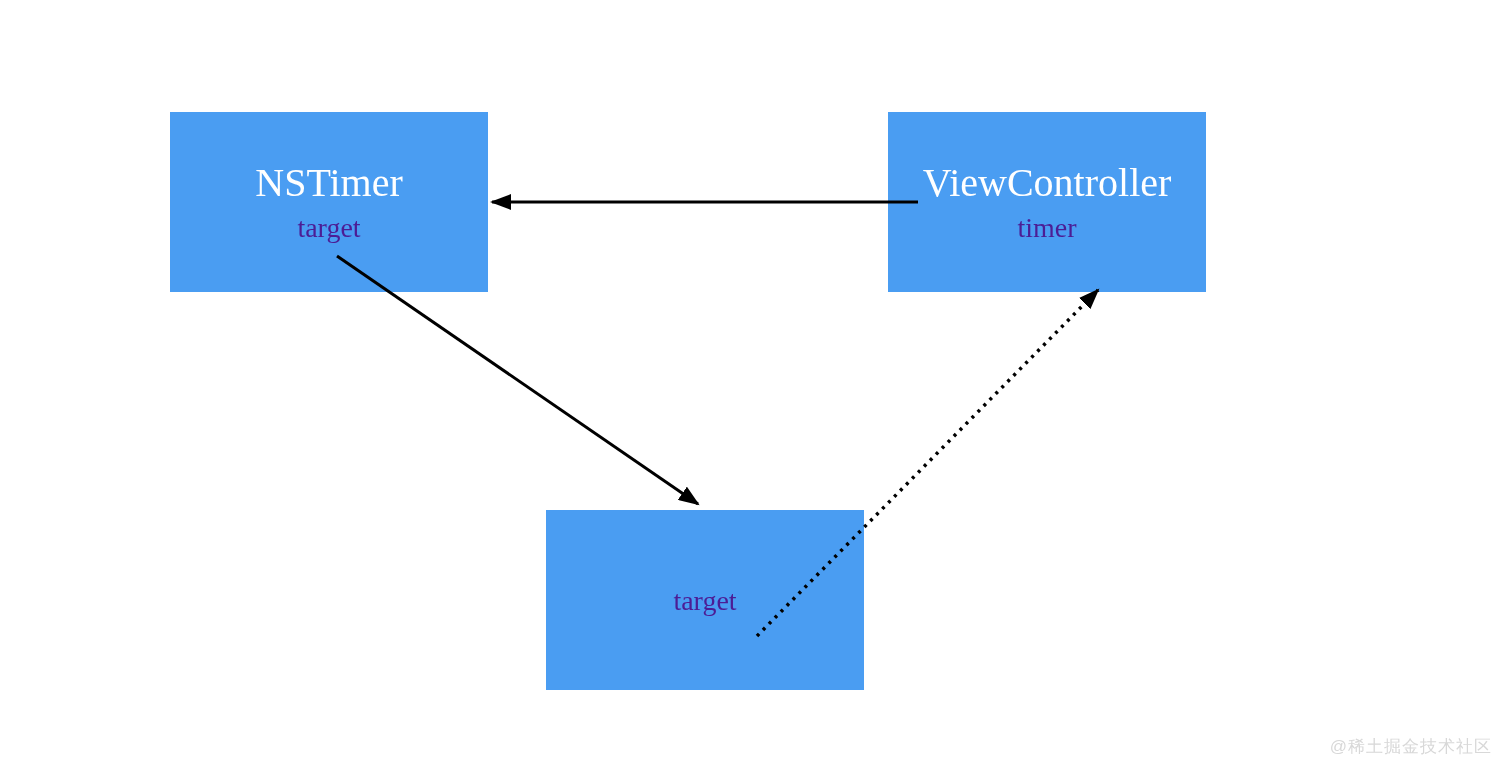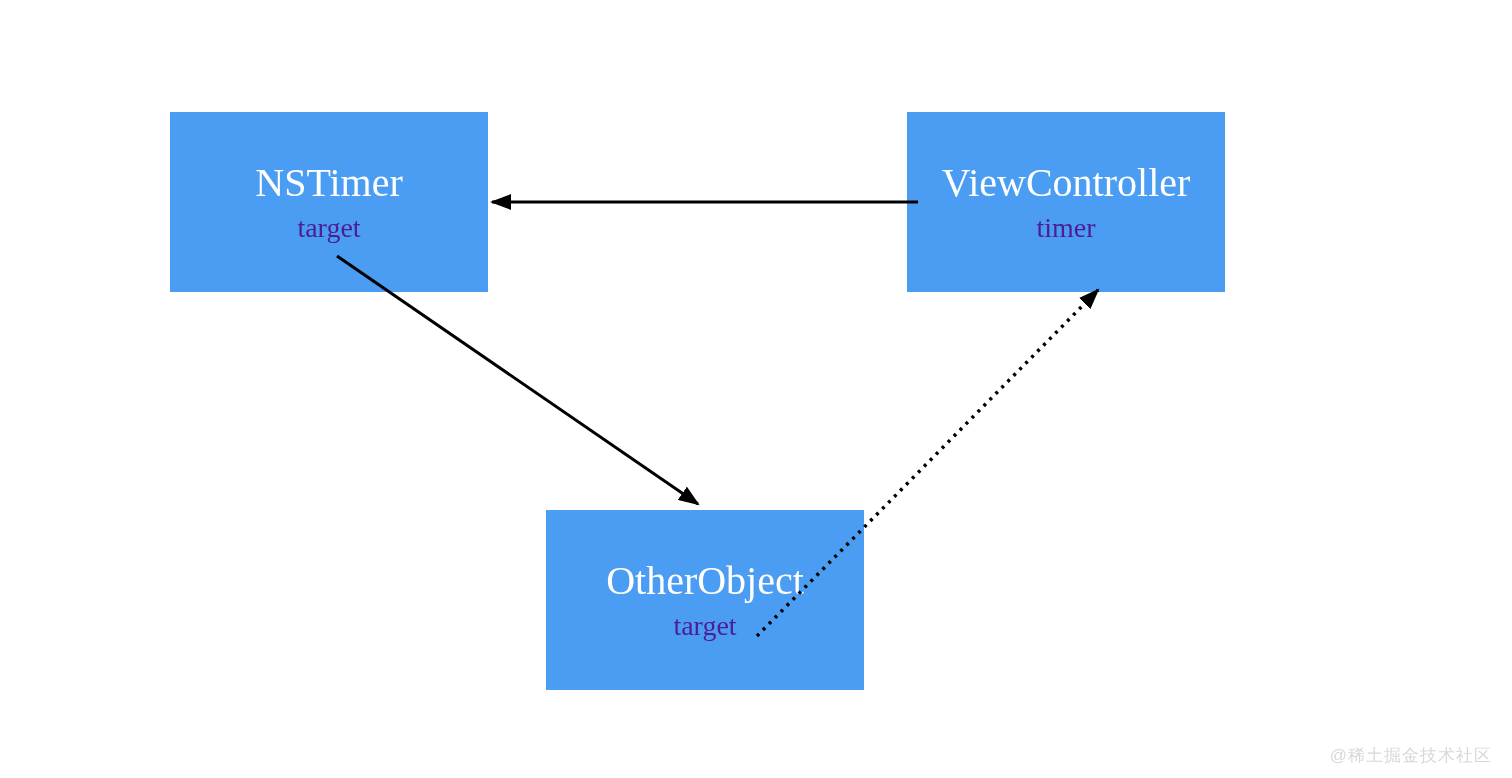--- a/index.html
+++ b/index.html
@@ -33,33 +33,33 @@
     line-height: 1.15;
     white-space: nowrap;
   }
   .node-subtitle {
     color: #4c1d95;
     font-size: 28px;
     line-height: 1.25;
     white-space: nowrap;
   }
   #node-nstimer        { left: 170px; top: 112px; }
-  #node-viewcontroller { left: 907px; top: 112px; }
+  #node-viewcontroller { left: 888px; top: 112px; }
   #node-otherobject    { left: 546px; top: 510px; }
   .edges {
     position: absolute;
     left: 0; top: 0;
     width: 1512px;
     height: 778px;
     pointer-events: none;
   }
   .watermark {
     position: absolute;
     right: 20px;
-    bottom: 11px;
+    bottom: 20px;
     font-family: "Liberation Sans", "DejaVu Sans", sans-serif;
     font-size: 17px;
     color: #D8D8D8;
     letter-spacing: 1px;
     user-select: none;
   }
 </style>
 </head>
 <body>
 
@@ -69,21 +69,20 @@
     <div class="node-title">NSTimer</div>
     <div class="node-subtitle">target</div>
   </div>
 
   <div class="node" id="node-viewcontroller">
     <div class="node-title">ViewController</div>
     <div class="node-subtitle">timer</div>
   </div>
 
   <div class="node" id="node-otherobject">
-    <div class="node-title">OtherObject</div>
     <div class="node-subtitle">target</div>
   </div>
 
   <svg class="edges" viewBox="0 0 1512 778" xmlns="http://www.w3.org/2000/svg">
     <defs>
       <marker id="arrowhead" markerUnits="userSpaceOnUse" markerWidth="22" markerHeight="16" refX="19" refY="8" orient="auto">
         <path d="M0,0 L21,8 L0,16 Z" fill="#000000"></path>
       </marker>
     </defs>
 

